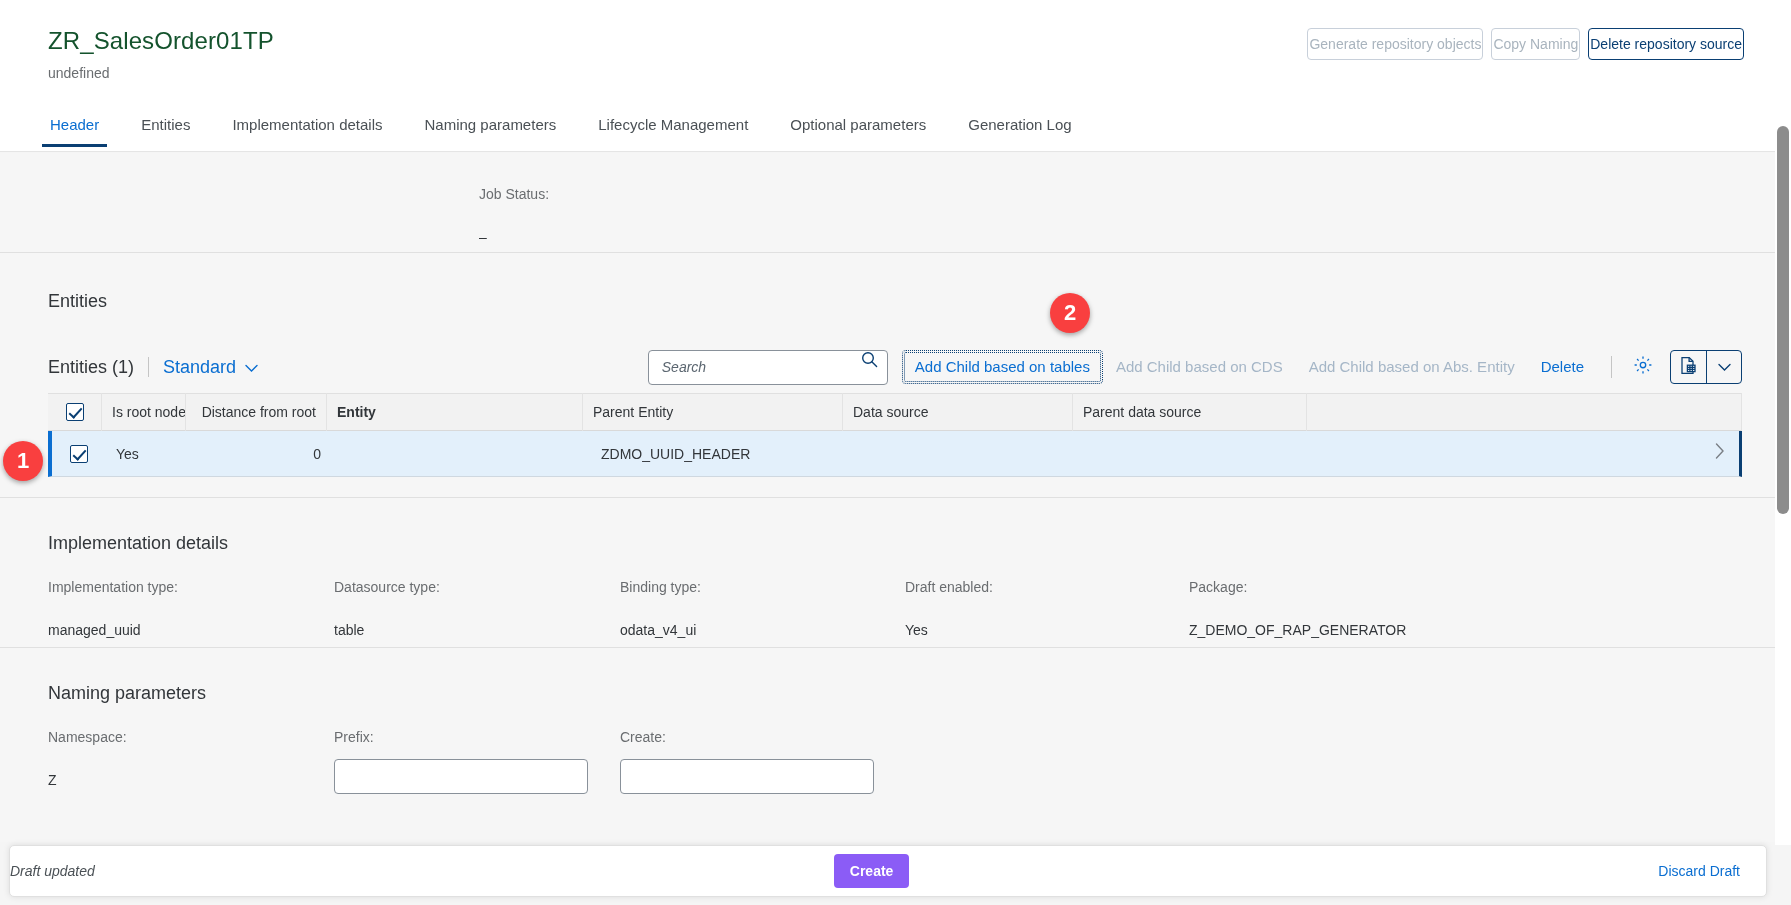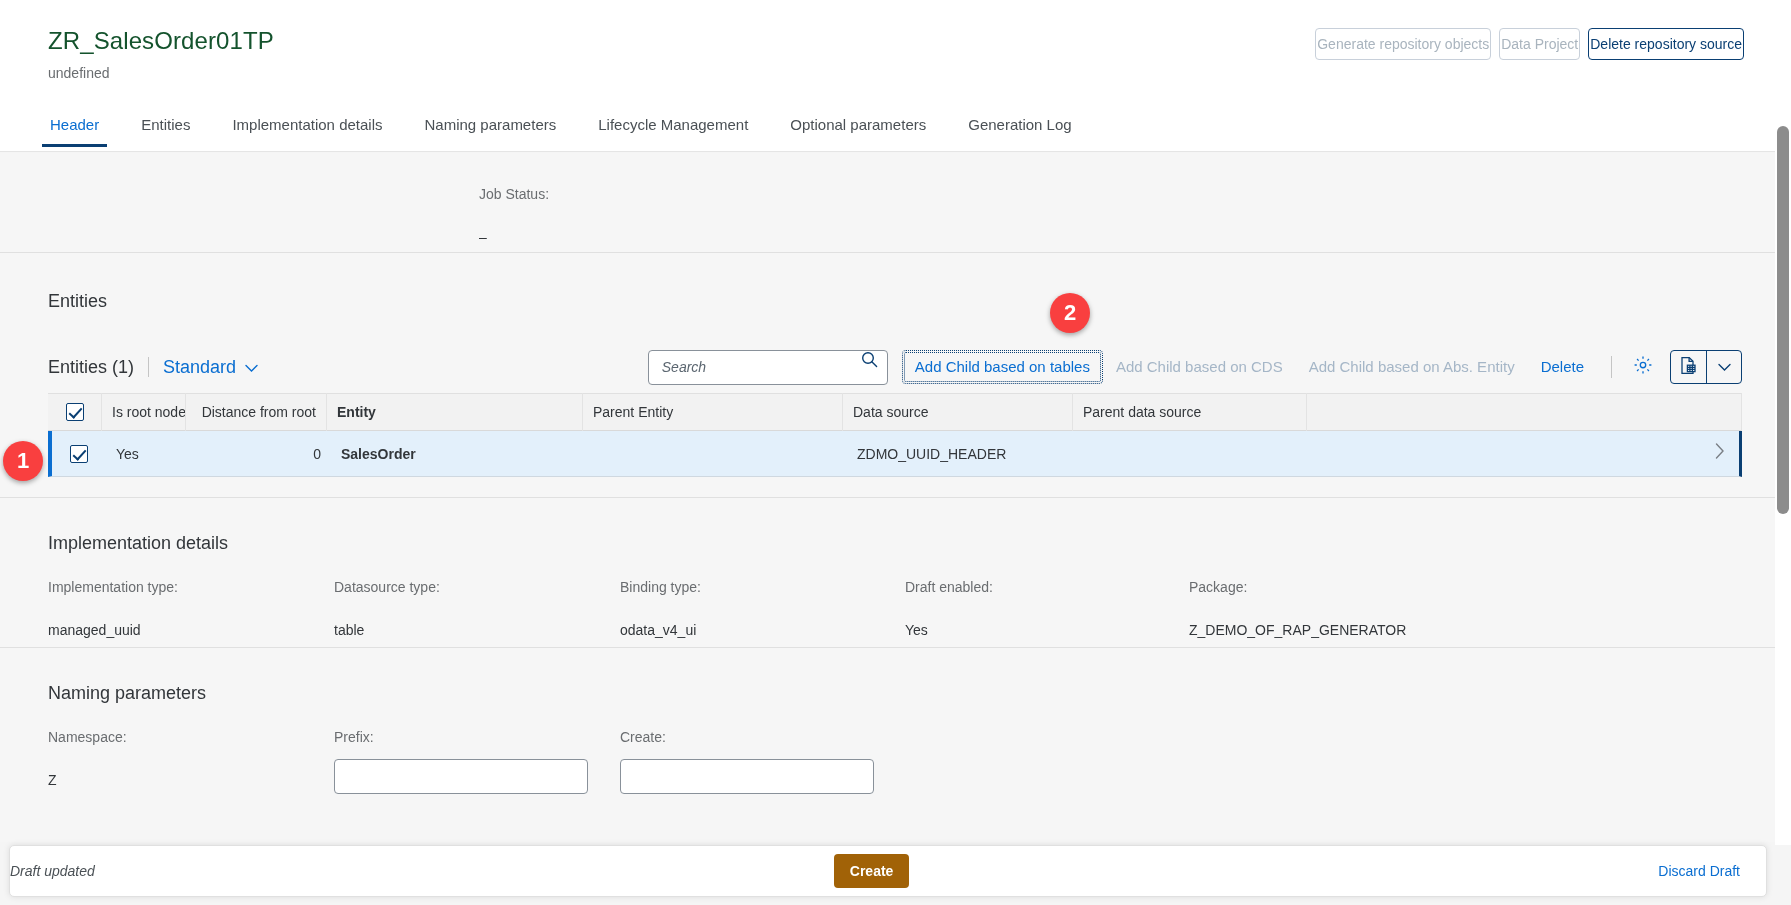--- a/index.html
+++ b/index.html
@@ -363,21 +363,21 @@
     gap: 16px;
   }
   .draft-status {
     font-size: 14px;
     font-style: italic;
     color: #4a5055;
   }
   .btn-emph {
     height: 34px;
     padding: 4px 16px;
-    background: #a16207;
+    background: #8b5cf6;
     color: #ffffff;
     font-size: 14px;
     font-weight: bold;
     border: none;
     border-radius: 4px;
     cursor: pointer;
     font-family: "Liberation Sans", sans-serif;
   }
   .btn-transparent {
     height: 34px;
@@ -433,21 +433,21 @@
 
   <div class="obj-header">
 
     <div class="title-row">
       <div class="obj-title">ZR_SalesOrder01TP</div>
       <div class="obj-subtitle">undefined</div>
     </div>
 
     <div class="header-actions">
       <button class="btn btn-ghost-disabled">Generate repository objects</button>
-      <button class="btn btn-ghost-disabled">Data Project</button>
+      <button class="btn btn-ghost-disabled">Copy Naming</button>
       <button class="btn btn-ghost-strong">Delete repository source</button>
     </div>
 
     <div class="tabbar">
       <div class="tab active">Header</div>
       <div class="tab">Entities</div>
       <div class="tab">Implementation details</div>
       <div class="tab">Naming parameters</div>
       <div class="tab">Lifecycle Management</div>
       <div class="tab">Optional parameters</div>
@@ -539,21 +539,20 @@
         <div class="cell c-pds">Parent data source</div>
         <div class="cell c-nav"></div>
       </div>
 
       <div class="tbl-row">
         <div class="cell c-check">
           <span class="chk checked"></span>
         </div>
         <div class="cell c-isroot">Yes</div>
         <div class="cell c-dist">0</div>
-        <div class="cell c-entity">SalesOrder</div>
         <div class="cell c-parent"></div>
         <div class="cell c-ds">ZDMO_UUID_HEADER</div>
         <div class="cell c-pds"></div>
         <div class="cell c-nav"></div>
         <div class="row-nav">
           <span>
             <svg width="10" height="16" viewBox="0 0 10 16">
                 <path d="M1.5 1L8 8l-6.5 7" stroke="#7a7f85" stroke-width="1.4" fill="none" stroke-linecap="round"></path>
               </svg>
           </span>

